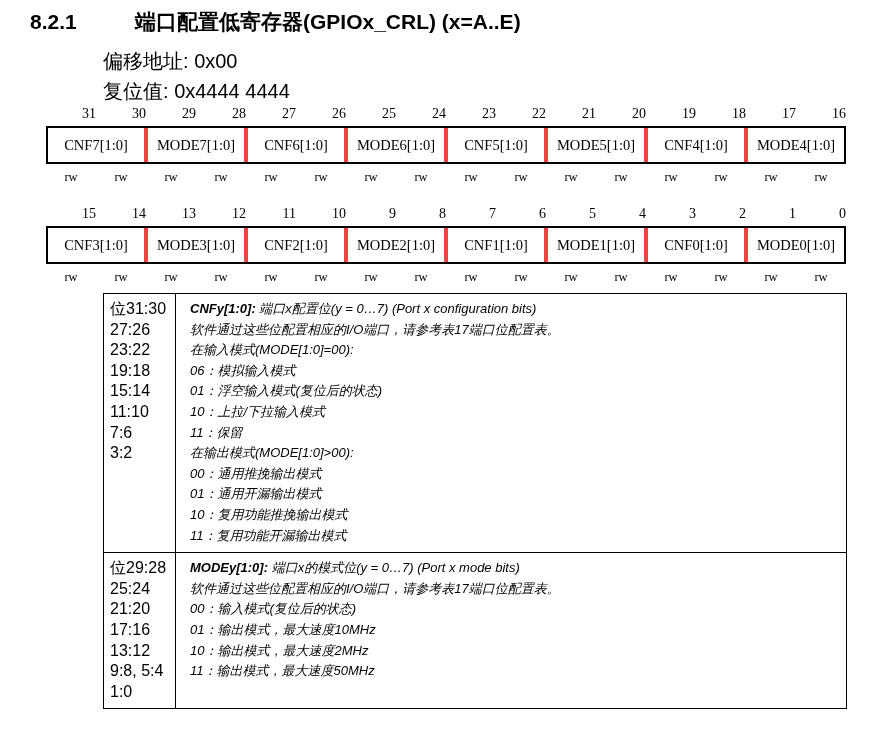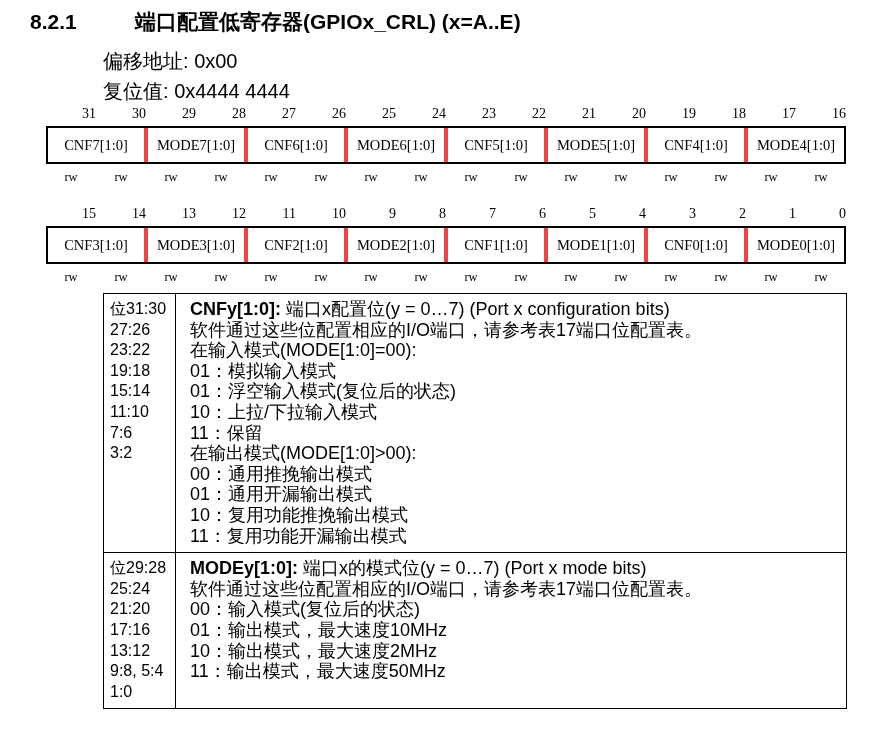--- a/index.html
+++ b/index.html
@@ -136,22 +136,23 @@
     line-height: 20.6px;
   }
   .bitcol .bline {
     white-space: nowrap;
   }
   .textcol {
     flex: 1 1 auto;
     box-sizing: border-box;
     padding: 5px 0 6px 14px;
     font-family: "Liberation Sans", sans-serif;
-    font-size: 18px;
+    font-size: 13px;
     line-height: 20.6px;
+    font-style: italic;
   }
   .textcol .tline {
     white-space: nowrap;
   }
   .textcol .tline.bold b {
     font-weight: bold;
   }
 </style>
 </head>
 <body>
@@ -279,21 +280,21 @@
         <div class="bline">19:18</div>
         <div class="bline">15:14</div>
         <div class="bline">11:10</div>
         <div class="bline">7:6</div>
         <div class="bline">3:2</div>
       </div>
       <div class="textcol">
         <div class="tline bold"><b>CNFy[1:0]:</b><span> 端口x配置位(y = 0…7) (Port x configuration bits)</span></div>
         <div class="tline">软件通过这些位配置相应的I/O端口，请参考表17端口位配置表。</div>
         <div class="tline">在输入模式(MODE[1:0]=00):</div>
-        <div class="tline">01：模拟输入模式</div>
+        <div class="tline">06：模拟输入模式</div>
         <div class="tline">01：浮空输入模式(复位后的状态)</div>
         <div class="tline">10：上拉/下拉输入模式</div>
         <div class="tline">11：保留</div>
         <div class="tline">在输出模式(MODE[1:0]&gt;00):</div>
         <div class="tline">00：通用推挽输出模式</div>
         <div class="tline">01：通用开漏输出模式</div>
         <div class="tline">10：复用功能推挽输出模式</div>
         <div class="tline">11：复用功能开漏输出模式</div>
       </div>
     </div>

